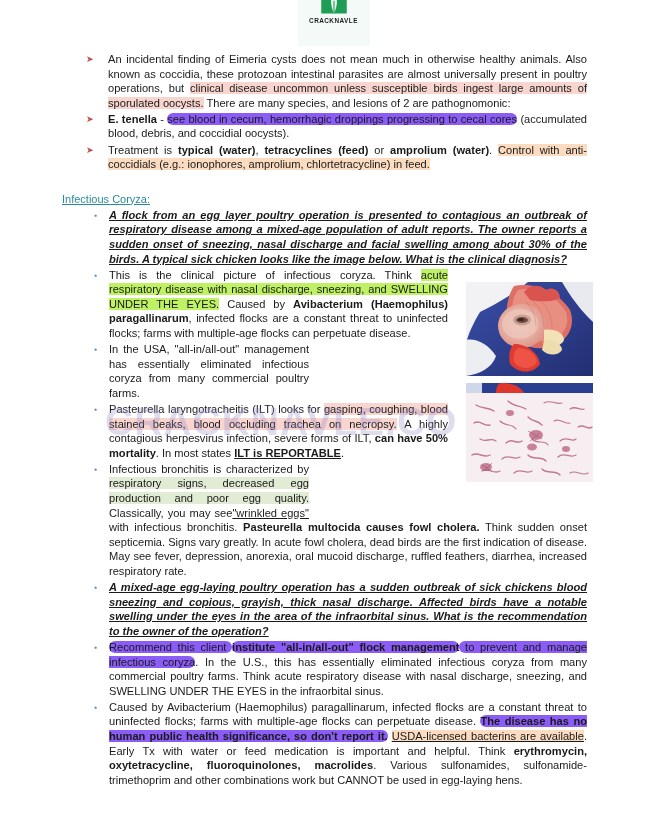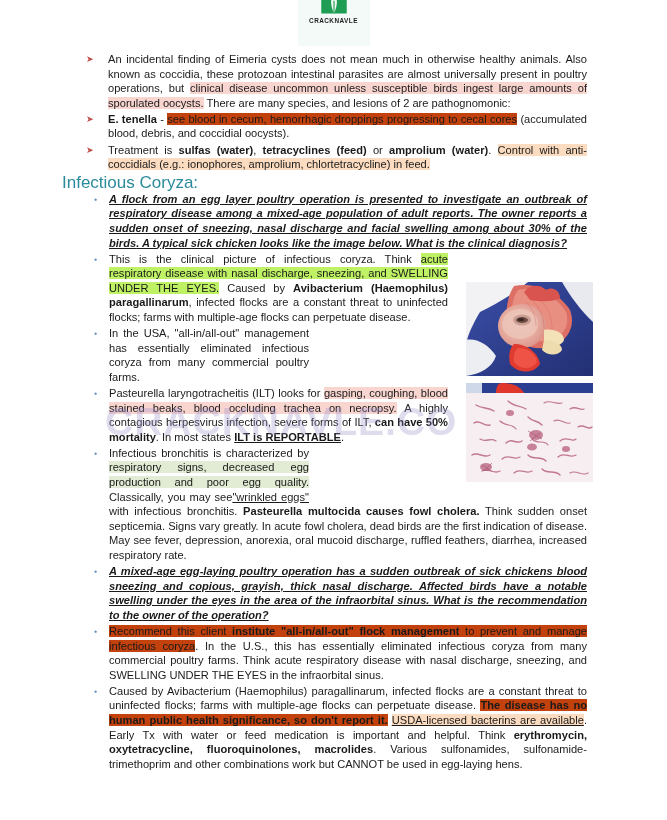--- a/index.html
+++ b/index.html
@@ -102,32 +102,33 @@
     content: "\25CF";
     position: absolute;
     left: 6px; top: 0px;
     color: #5b8bbd;
     font-size: 5.3px;
     line-height: 15.4px;
   }
 
   .heading {
     margin-left: 62px;
-    font-size: 17px;
+    font-size: 11px;
     line-height: 16px;
     color: #2a8b9b;
+    text-decoration: underline;
     font-weight: normal;
-    margin-top: 3px;
+    margin-top: 19px;
     margin-bottom: 1px;
   }
 
   
   b, .b { font-weight: bold; }
   .u  { text-decoration: underline; }
-  .hi-yellow { background: #c2410c; }
+  .hi-yellow { background: #8b5cf6; border-radius: 6px; }
   .hi-pink   { background: #f9d5d0; }
   .hi-orange { background: #fbd7a8; }
   .hi-peach  { background: #fcdcc0; }
   .hi-green  { background: #e2ebd4; }
   .hi-amber  { background: #bef264; }
 
   .qitem { font-style: italic; font-weight: bold; text-decoration: underline; }
 
   
   .fig {
@@ -261,30 +262,30 @@
   <div class="content">
 
     <ul class="lvl">
       <li class="item arrow">
         <span>An incidental finding of Eimeria cysts does not mean much in otherwise healthy animals. Also known as coccidia, these protozoan intestinal parasites are almost universally present in poultry operations, but </span><span class="hi-pink">clinical disease uncommon unless susceptible birds ingest large amounts of sporulated oocysts.</span><span> There are many species, and lesions of 2 are pathognomonic:</span>
       </li>
       <li class="item arrow">
         <b>E. tenella</b><span> - </span><span class="hi-yellow">see blood in cecum, hemorrhagic droppings progressing to cecal cores</span><span> (accumulated blood, debris, and coccidial oocysts).</span>
       </li>
       <li class="item arrow">
-        <span>Treatment is </span><b>sulfas (water)</b><span>, </span><b>tetracyclines (feed)</b><span> or </span><b>amprolium (water)</b><span>. </span><span class="hi-peach">Control with anti-coccidials (e.g.: ionophores, amprolium, chlortetracycline) in feed.</span>
+        <span>Treatment is </span><b>typical (water)</b><span>, </span><b>tetracyclines (feed)</b><span> or </span><b>amprolium (water)</b><span>. </span><span class="hi-peach">Control with anti-coccidials (e.g.: ionophores, amprolium, chlortetracycline) in feed.</span>
       </li>
     </ul>
 
     <div class="heading">Infectious Coryza:</div>
 
     <ul class="lvl">
 
       <li class="item dot qitem">
-        <span>A flock from an egg layer poultry operation is presented to investigate an </span><b>outbreak of respiratory disease among a mixed-age population of adult reports</b><b>. The owner reports a sudden onset of sneezing, nasal discharge and facial swelling among about 30% of the birds</b><span>. A typical sick chicken looks like the image below. What is the clinical diagnosis?</span>
+        <span>A flock from an egg layer poultry operation is presented to contagious an </span><b>outbreak of respiratory disease among a mixed-age population of adult reports</b><b>. The owner reports a sudden onset of sneezing, nasal discharge and facial swelling among about 30% of the birds</b><span>. A typical sick chicken looks like the image below. What is the clinical diagnosis?</span>
       </li>
 
       <li class="item dot">
         <span class="wrapspace" style="height:90px;"></span>
         <span>This is the clinical picture of infectious coryza. Think </span><span class="hi-amber">acute respiratory disease with nasal discharge, sneezing, and SWELLING UNDER THE EYES.</span><span> Caused by </span><b>Avibacterium (Haemophilus) paragallinarum</b><span>, infected flocks are a constant threat to uninfected flocks; farms with multiple-age flocks can perpetuate disease.</span>
       </li>
 
       <li class="item dot">
         <span class="wrapspace" style="height:30px;"></span>
         <span>In the USA, "all-in/all-out" management has essentially eliminated infectious coryza from many commercial poultry farms.</span>

